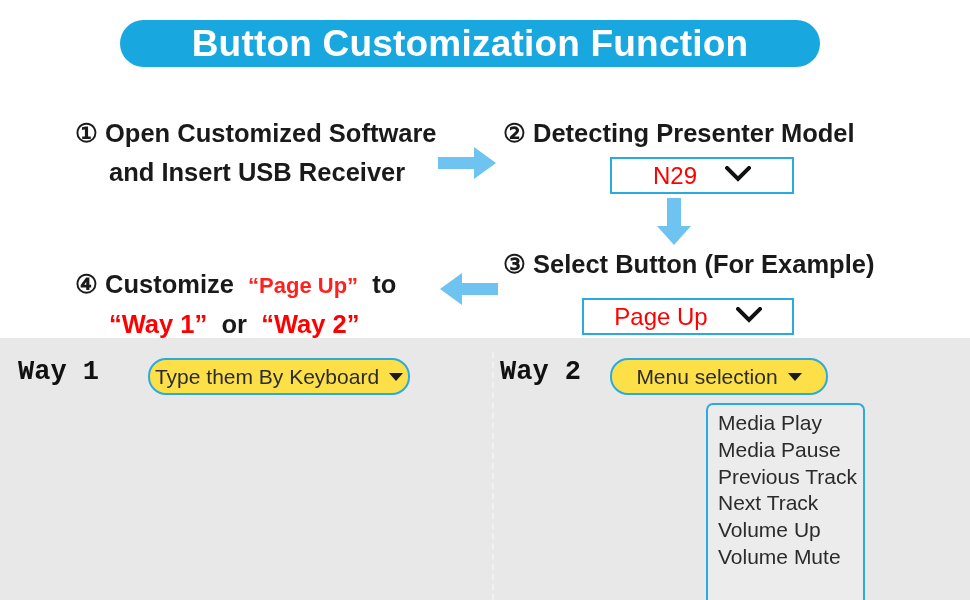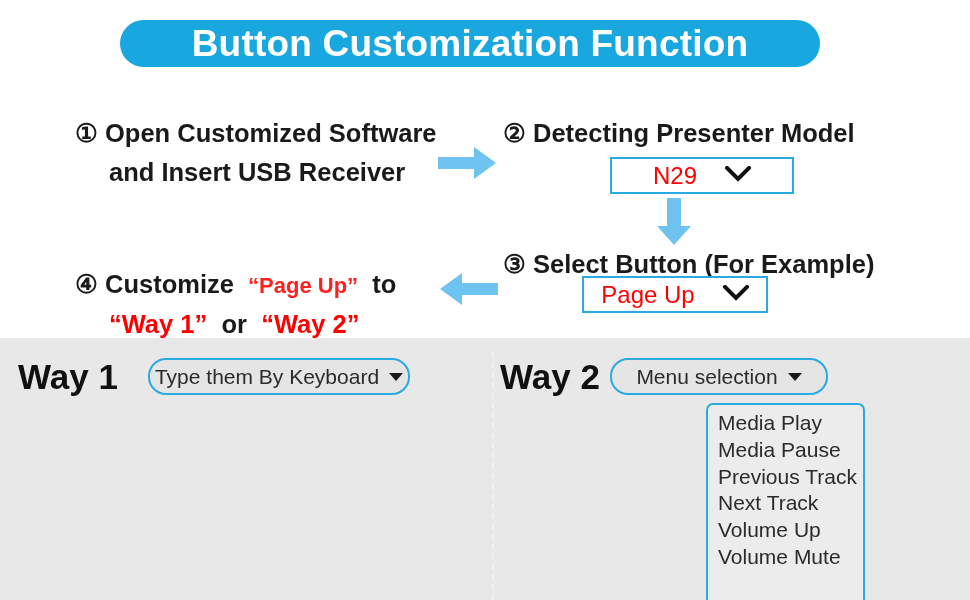--- a/index.html
+++ b/index.html
@@ -89,21 +89,21 @@
     font-size: 24px;
     color: #ff0000;
     white-space: nowrap;
   }
   .select-box .chev {
     margin-left: 28px;
     display: block;
   }
 
   #model-select { left: 582px; top: 157px; width: 184px; height: 37px; margin-left: 28px; }
-  #button-select { left: 582px; top: 276px; width: 186px; height: 37px; text-align: center; }
+  #button-select { left: 582px; top: 298px; width: 212px; height: 37px; text-align: center; }
 
   
   .arrow {
     position: absolute;
   }
 
   
   #bottom-panel {
     position: absolute;
     left: 0;
@@ -116,35 +116,36 @@
     position: absolute;
     left: 492px;
     top: 352px;
     width: 0;
     height: 248px;
     border-left: 2px dashed #f1f1f1;
   }
 
   .way-label {
     position: absolute;
-    font-size: 35px;
+    font-size: 27px;
     font-weight: bold;
     color: #111111;
     white-space: nowrap;
+    font-family: Liberation Mono, monospace;
   }
   #way1-label { left: 18px; top: 357px; }
   #way2-label { left: 500px; top: 357px; }
 
   
   .ddl-btn {
     position: absolute;
     box-sizing: border-box;
     border: 2.5px solid #29ABE2;
     border-radius: 18px;
-    background: #e5e5e5;
+    background: #fde047;
     display: flex;
     align-items: center;
     justify-content: center;
   }
   .ddl-btn .ddl-text {
     font-size: 21px;
     color: #2b2b2b;
     white-space: nowrap;
   }
   .ddl-btn .caret {

